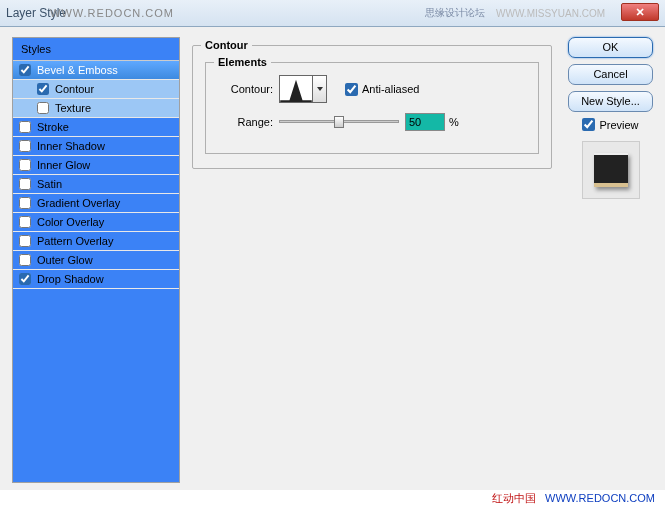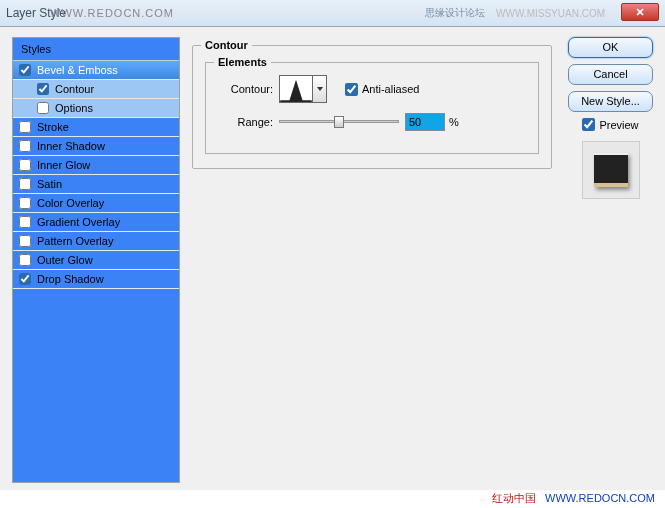--- a/index.html
+++ b/index.html
@@ -32,21 +32,21 @@
 .form-row { display: flex; align-items: center; margin-bottom: 10px; }
 .form-label { width: 55px; text-align: right; margin-right: 6px; }
 .contour-thumb { width: 34px; height: 28px; border: 1px solid #666; background: #fff; position: relative; overflow: hidden; }
 .contour-thumb svg { width: 100%; height: 100%; }
 .dd-btn { width: 14px; height: 28px; border: 1px solid #666; border-left: none; background: linear-gradient(#fff,#ddd); display: flex; align-items: center; justify-content: center; }
 .dd-btn::after { content: ""; border-left: 3px solid transparent; border-right: 3px solid transparent; border-top: 4px solid #333; }
 
 .slider { position: relative; width: 120px; height: 14px; }
 .slider-track { position: absolute; top: 5px; left: 0; right: 0; height: 3px; background: #ccc; border: 1px solid #999; }
 .slider-thumb { position: absolute; top: 1px; width: 10px; height: 12px; background: linear-gradient(#fff,#ccc); border: 1px solid #777; transform: translateX(-50%); }
-.num-input { width: 40px; height: 18px; border: 1px solid #888; padding: 0 3px; background: #0ea5e9; margin-left: 6px; }
+.num-input { width: 40px; height: 18px; border: 1px solid #888; padding: 0 3px; background: #14b8a6; margin-left: 6px; }
 .unit { margin-left: 4px; }
 
 .right-panel { position: absolute; right: 12px; top: 10px; width: 85px; }
 .btn { display: block; width: 100%; height: 21px; margin-bottom: 6px; border: 1px solid #6a8ab0; border-radius: 7px; background: linear-gradient(#f4f9ff,#cfe3f8); cursor: default; text-align: center; line-height: 19px; }
 .btn.primary { border: 1px solid #2a6ab0; box-shadow: 0 0 2px #4a90e0; }
 .preview-row { display: flex; align-items: center; justify-content: center; margin-top: 4px; }
 .preview-row input { margin-right: 4px; }
 .preview-swatch { width: 58px; height: 58px; margin: 10px auto 0; background: #e8e8e8; border: 1px solid #ccc; display: flex; align-items: center; justify-content: center; }
 .preview-icon { width: 34px; height: 34px; background: #222; box-shadow: 2px 3px 4px rgba(0,0,0,.4); border-top: 2px solid #eee; border-bottom: 4px solid #d8c090; }
 
@@ -75,45 +75,45 @@
         <div class="styles-row selected">
           <input type="checkbox" class="check" checked="" style="">
           <span>Bevel &amp; Emboss</span>
         </div>
         <div class="styles-row sub-selected indent">
           <input type="checkbox" class="check" checked="" style="">
           <span>Contour</span>
         </div>
         <div class="styles-row sub-selected indent">
           <input type="checkbox" class="check" style="">
-          <span>Options</span>
+          <span>Texture</span>
         </div>
         <div class="styles-row">
           <input type="checkbox" class="check" style="">
           <span>Stroke</span>
         </div>
         <div class="styles-row">
           <input type="checkbox" class="check" style="">
           <span>Inner Shadow</span>
         </div>
         <div class="styles-row">
           <input type="checkbox" class="check" style="">
           <span>Inner Glow</span>
         </div>
         <div class="styles-row">
           <input type="checkbox" class="check" style="">
           <span>Satin</span>
         </div>
         <div class="styles-row">
           <input type="checkbox" class="check" style="">
-          <span>Color Overlay</span>
+          <span>Gradient Overlay</span>
         </div>
         <div class="styles-row">
           <input type="checkbox" class="check" style="">
-          <span>Gradient Overlay</span>
+          <span>Color Overlay</span>
         </div>
         <div class="styles-row">
           <input type="checkbox" class="check" style="">
           <span>Pattern Overlay</span>
         </div>
         <div class="styles-row">
           <input type="checkbox" class="check" style="">
           <span>Outer Glow</span>
         </div>
         <div class="styles-row">

